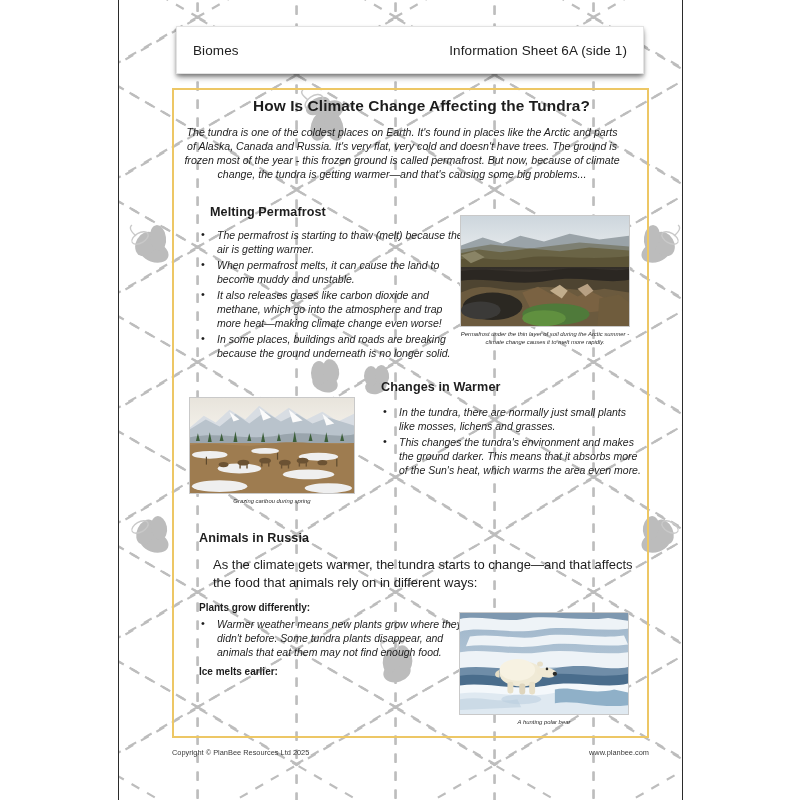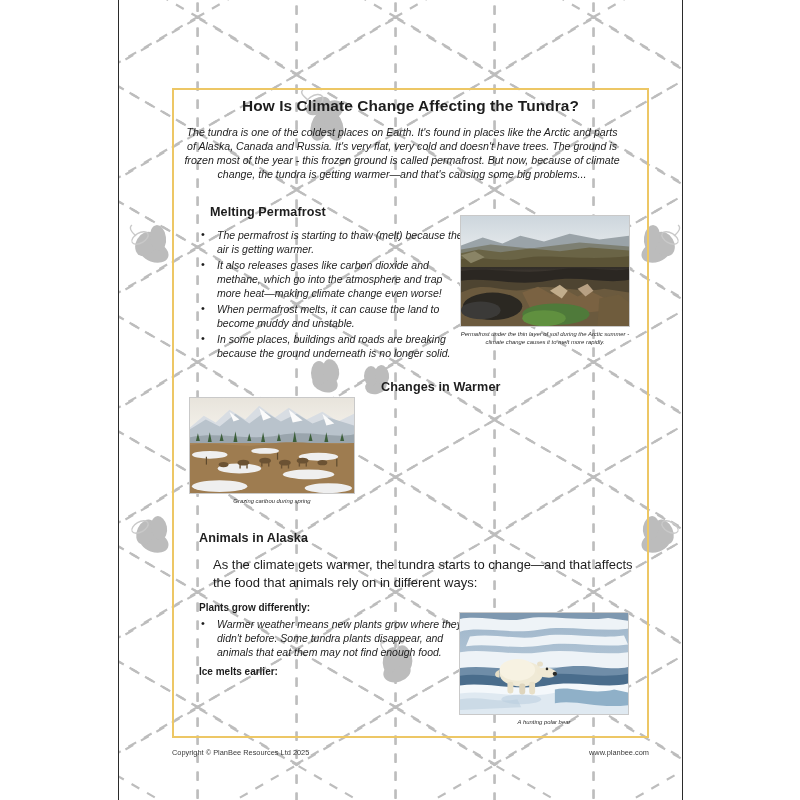--- a/index.html
+++ b/index.html
@@ -55,21 +55,21 @@
     left: 53px; top: 88px;
     width: 477px; height: 650px;
     border: 2.2px solid #edc765;
     background: transparent;
     z-index: 5;
   }
 
   .card-inner { position: relative; width: 100%; height: 100%; }
 
   .doc-title {
-    position: absolute; left: 0; top: 7px; width: 100%;
+    position: absolute; left: 11px; top: 7px; width: 100%;
     text-align: center;
     font-size: 15.4px; font-weight: bold; color: #1d1d1d;
     letter-spacing: .1px;
   }
 
   .intro {
     position: absolute; left: 9px; top: 35px; width: 438px;
     text-align: center;
     font-style: italic; font-size: 10.6px; line-height: 14.1px;
     color: #1d1d1d;
@@ -305,43 +305,49 @@
         </g>
         <g fill="none" stroke="#c9c9c9" stroke-width="1.3">
           <path d="M20 14 C14 7, 12 3, 16 1"></path>
           <path d="M32 12 C30 5, 31 2, 35 1"></path>
           <circle cx="16" cy="1.5" r="1.6" fill="#c9c9c9"></circle>
           <circle cx="35" cy="1.5" r="1.6" fill="#c9c9c9"></circle>
         </g>
       </svg>
     </div>
 
+    <div class="header-box">
+      <span class="header-left">Biomes</span>
+      <span class="header-right">Information Sheet 6A (side 1)</span>
+    </div>
 
     <div class="card">
       <div class="card-inner">
 
         <div class="doc-title">How Is Climate Change Affecting the Tundra?</div>
 
         <div class="intro">The tundra is one of the coldest places on Earth. It's found in places like the Arctic and parts of Alaska, Canada and Russia. It's very flat, very cold and doesn't have trees. The ground is frozen most of the year - this frozen ground is called permafrost. But now, because of climate change, the tundra is getting warmer—and that's causing some big problems...</div>
 
         <h2 class="sec" style="left:36px; top:115px;">Melting Permafrost</h2>
 
         <ul class="bul" style="left:25px; top:138px; width:268px;">
           <li>The permafrost is starting to thaw (melt) because the air is getting warmer.</li>
+          <li>When permafrost melts, it can cause the land to become muddy and unstable.</li>
           <li>It also releases gases like carbon dioxide and methane, which go into the atmosphere and trap more heat—making climate change even worse!</li>
-          <li>When permafrost melts, it can cause the land to become muddy and unstable.</li>
           <li>In some places, buildings and roads are breaking because the ground underneath is no longer solid.</li>
         </ul>
 
         <h2 class="sec" style="left:207px; top:290px;">Changes in Warmer</h2>
 
         <ul class="bul" style="left:207px; top:315px; width:262px;">
+          <li>In the tundra, there are normally just small plants like mosses, lichens and grasses.</li>
+          <li>This changes the tundra's environment and makes the ground darker. This means that it absorbs more of the Sun's heat, which warms the area even more.</li>
         </ul>
 
-        <h2 class="sec" style="left:25px; top:441px;">Animals in Alaska</h2>
+        <h2 class="sec" style="left:25px; top:441px;">Animals in Russia</h2>
 
         <p class="para" style="left:39px; top:466px; width:424px;">As the climate gets warmer, the tundra starts to change—and that affects the food that animals rely on in different ways:</p>
 
         <h3 class="subhead" style="left:25px; top:512px;">Plants grow differently:</h3>
 
         <ul class="bul" style="left:25px; top:527px; width:265px;">
           <li>Warmer weather means new plants grow where they didn't before. Some tundra plants disappear, and animals that eat them may not find enough food.</li>
         </ul>
 
         <h3 class="subhead" style="left:25px; top:576px;">Ice melts earlier:</h3>

